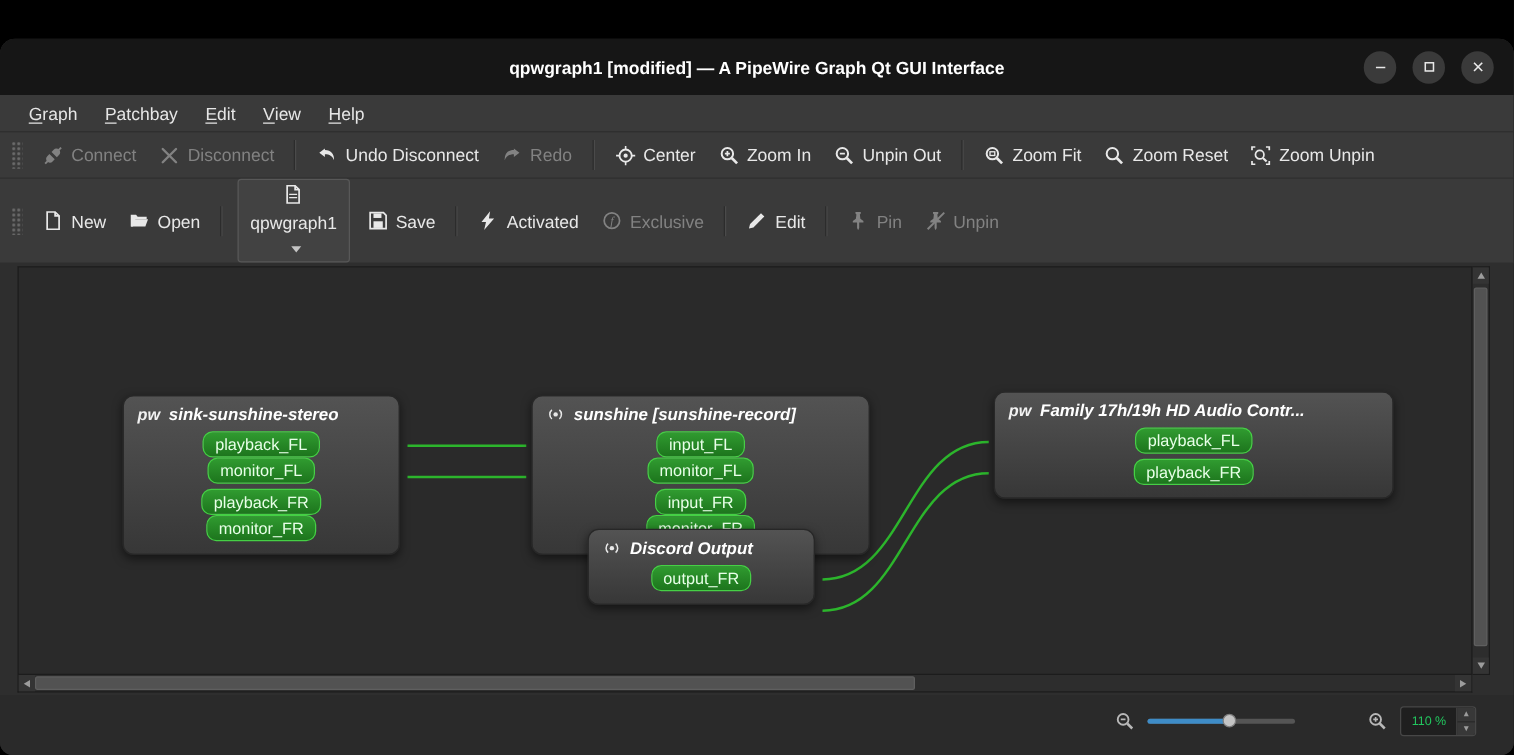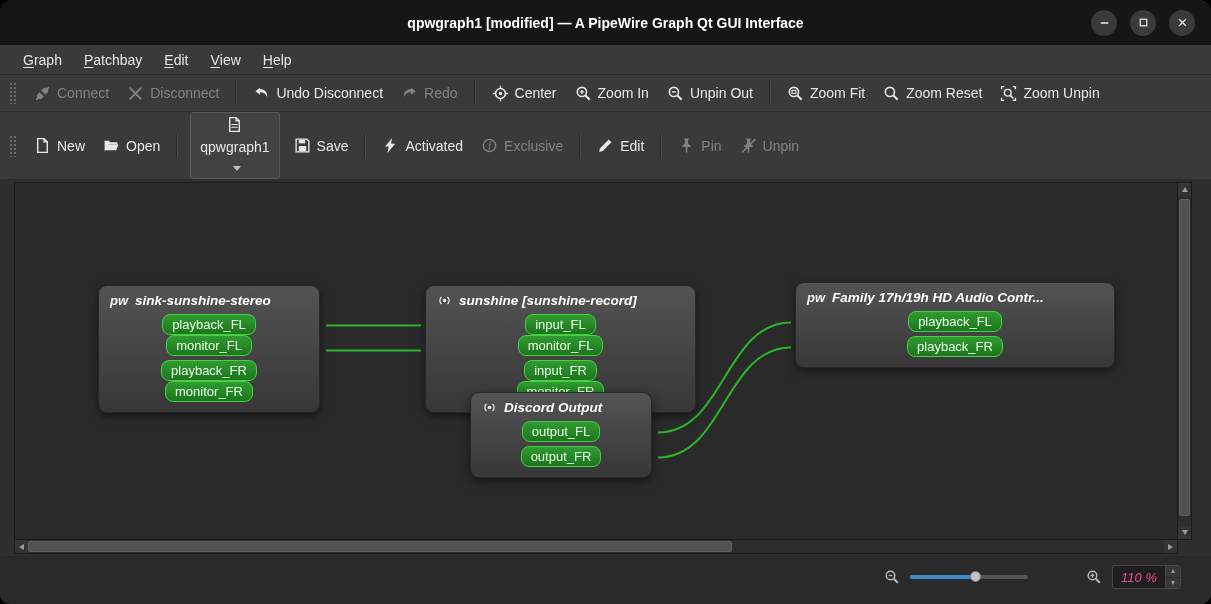--- a/index.html
+++ b/index.html
@@ -2,21 +2,21 @@
 <html style="--port-border: #45d045; --port-top: #309b30; --port-bottom: #1d751d; --port-text: #e8ffe8;"><head>
 <meta charset="utf-8">
 <style>
   * { box-sizing: border-box; margin: 0; padding: 0; }
   html, body {
     width: 1211px; height: 604px; background: #000;
     font-family: "Liberation Sans", sans-serif; overflow: hidden;
   }
   .window {
     position: absolute; inset: 0; display: flex; flex-direction: column;
-    background: #2e2e2e; border-radius: 12px 12px 10px 10px; overflow: hidden;
+    background: #2e2e2e; border-radius: 12px 12px 10px 10px; overflow: hidden; margin-top: 31px;
   }
   
   .titlebar {
     flex: 0 0 45px; background: #161616; position: relative;
     display: flex; align-items: center; justify-content: center;
   }
   .title { color: #ffffff; font-size: 14px; font-weight: bold; }
   .win-controls { position: absolute; right: 16px; top: 0; height: 100%; display: flex; align-items: center; gap: 13px; }
   .win-btn {
     width: 26px; height: 26px; border-radius: 50%; background: #3a3a3a; color: #e8e8e8;
@@ -88,21 +88,21 @@
   .tri.right { border-left: 5px solid #9c9c9c; border-right: none; }
   
   .statusbar { flex: 0 0 48px; background: #2a2a2a; display: flex; align-items: center; justify-content: flex-end; padding: 0 30px 6px 14px; gap: 10px; }
   .sb-zoom-icon { width: 16px; height: 16px; color: #b8b8b8; display: inline-flex; }
   .sb-zoom-icon svg { width: 100%; height: 100%; }
   .zoom-slider { position: relative; width: 118px; height: 16px; margin-right: 48px; }
   .zs-track { position: absolute; left: 0; right: 0; top: 6px; height: 4px; background: #555; border-radius: 2px; }
   .zs-fill { position: absolute; left: 0; top: 6px; height: 4px; background: #3e8cc7; border-radius: 2px; }
   .zs-handle { position: absolute; top: 2px; width: 11px; height: 11px; margin-left: -5px; border-radius: 50%; background: #c4c4c4; border: 1px solid #7d7d7d; }
   .spinbox { display: flex; align-items: stretch; height: 24px; background: #1f1f1f; border: 1px solid #474747; border-radius: 3px; overflow: hidden; }
-  .spin-value { display: flex; align-items: center; padding: 0 8px; color: #ec4899; font-size: 13px; font-style: italic; }
+  .spin-value { display: flex; align-items: center; padding: 0 8px; color: #22c55e; font-size: 10px; }
   .spin-btns { display: flex; flex-direction: column; width: 15px; border-left: 1px solid #474747; }
   .spin-btn { flex: 1; display: flex; align-items: center; justify-content: center; background: #383838; }
   .spin-btn + .spin-btn { border-top: 1px solid #2a2a2a; }
   .spin-btn .tri { border-width: 2.5px; }
   .spin-btn .tri.up { border-bottom-width: 4px; }
   .spin-btn .tri.down { border-top-width: 4px; }
 </style>
 </head>
 <body>
 
@@ -383,24 +383,20 @@
           </div>
           <div class="node" style="left: 455px; top: 209px; width: 182px;">
             <div class="node-header">
               <span class="ticon">
                 <svg viewBox="0 0 16 16">
                   <circle cx="8" cy="8" r="1.9" fill="currentColor"></circle>
                   <path d="M4.8 4.2a5 5 0 0 0 0 7.6M11.2 4.2a5 5 0 0 1 0 7.6" fill="none" stroke="currentColor" stroke-width="1.3"></path>
                 </svg>
               </span>
               <span>Discord Output</span>
-            </div>
-            <div class="port-row">
-              <div></div>
-              <div><div class="pill out">output_FL</div></div>
             </div>
             <div class="port-row">
               <div></div>
               <div><div class="pill out">output_FR</div></div>
             </div>
           </div>
         </div>
       <div class="vscroll">
         <div class="sb-btn">
             <div class="tri up"></div>

